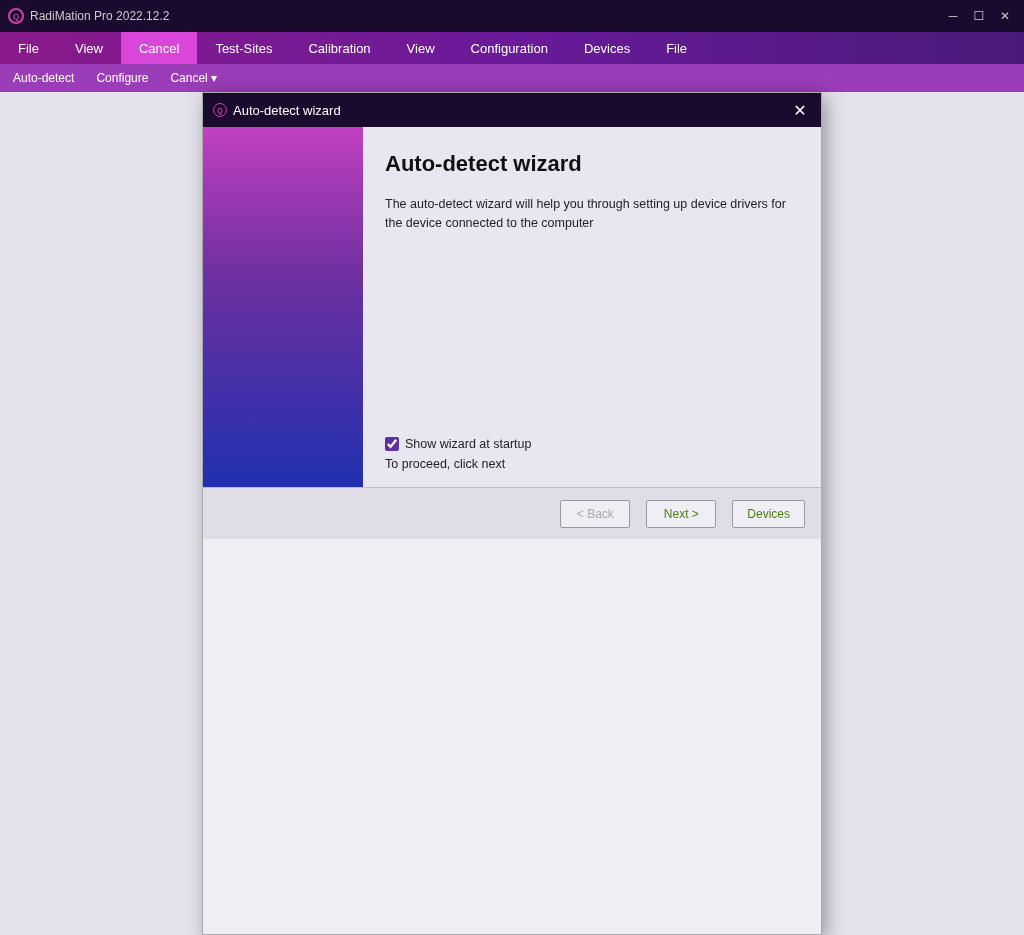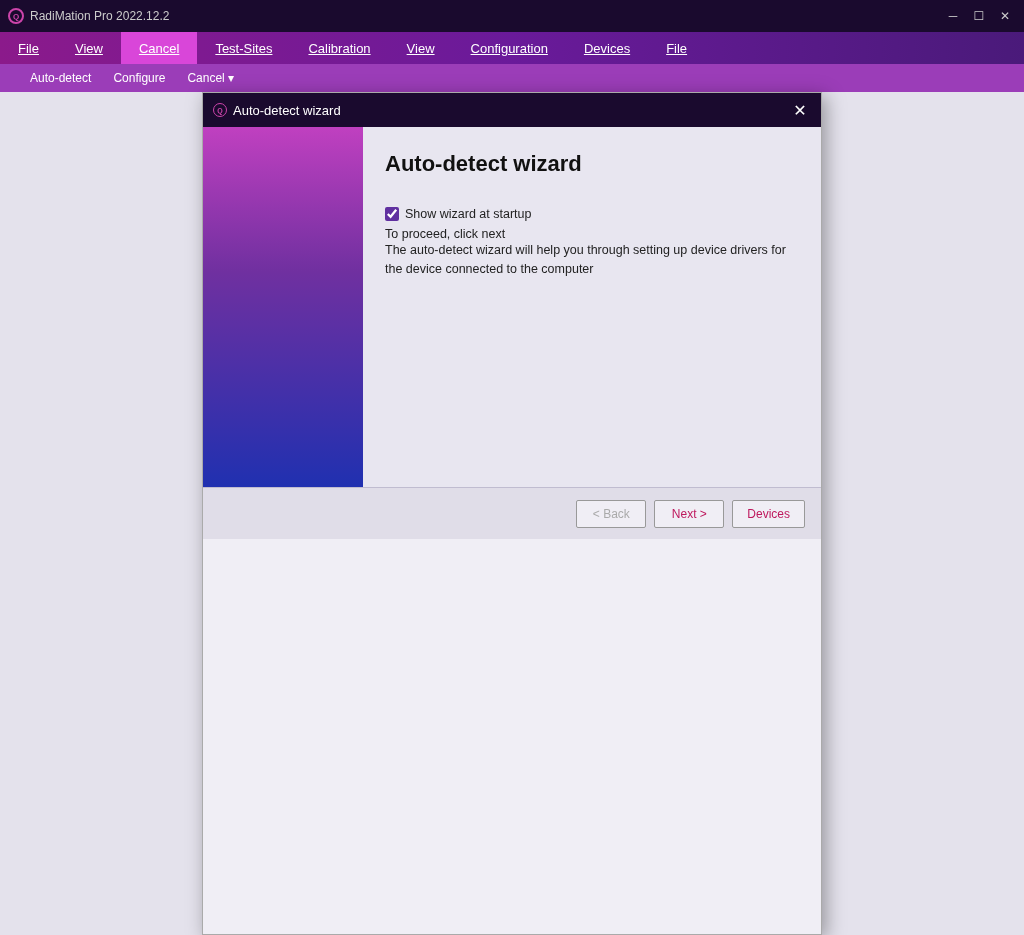--- a/index.html
+++ b/index.html
@@ -68,34 +68,33 @@
       align-items: stretch;
     }
     .menu-item {
       padding: 6px 18px;
       display: flex;
       align-items: center;
       color: #fff;
       font-size: 13px;
       cursor: pointer;
       white-space: nowrap;
-      text-decoration: underline;
     }
     .menu-item.active {
       background: #d946d9;
       color: #fff;
     }
 
     
     #toolbar {
       height: 28px;
       background: #9b3db8;
       display: flex;
       align-items: center;
-      padding: 0 20px;
+      padding: 0 3px;
       gap: 2px;
     }
     .toolbar-btn {
       padding: 2px 10px;
       background: transparent;
       border: none;
       color: #fff;
       font-size: 12px;
       cursor: pointer;
       display: flex;
@@ -228,30 +227,30 @@
 
     
     #dialog-buttons {
       height: 52px;
       background: #e0dde8;
       border-top: 1px solid #c0bcd0;
       display: flex;
       align-items: center;
       justify-content: flex-end;
       padding: 0 16px;
-      gap: 8px;
+      gap: 16px;
     }
 
     .dlg-btn {
       height: 28px;
       min-width: 70px;
       padding: 0 14px;
       border: 1px solid #999;
       background: #f0eef5;
-      color: #be185d;
+      color: #4d7c0f;
       font-size: 12px;
       cursor: pointer;
       border-radius: 2px;
       display: flex;
       align-items: center;
       justify-content: center;
     }
     .dlg-btn.disabled {
       color: #aaa;
       cursor: default;
@@ -301,29 +300,29 @@
       </div>
       <button id="dialog-close">✕</button>
     </div>
 
     <div id="dialog-body">
 
       <div id="dialog-sidebar"></div>
 
       <div id="dialog-content">
         <div id="dialog-title">Auto-detect wizard</div>
+        <div id="dialog-description">The auto-detect wizard will help you through setting up device drivers for the device connected to the computer</div>
+
         <div id="dialog-footer-content">
           <div id="show-wizard-row">
             <input type="checkbox" id="show-wizard-checkbox" checked="" style="">
             <label id="show-wizard-label" for="show-wizard-checkbox">Show wizard at startup</label>
           </div>
           <div id="proceed-text">To proceed, click next</div>
         </div>
-
-        <div id="dialog-description">The auto-detect wizard will help you through setting up device drivers for the device connected to the computer</div>
       </div>
     </div>
 
     <div id="dialog-buttons">
       <button class="dlg-btn disabled">&lt; Back</button>
       <button class="dlg-btn">Next &gt;</button>
       <button class="dlg-btn">Devices</button>
     </div>
 
   </div>

